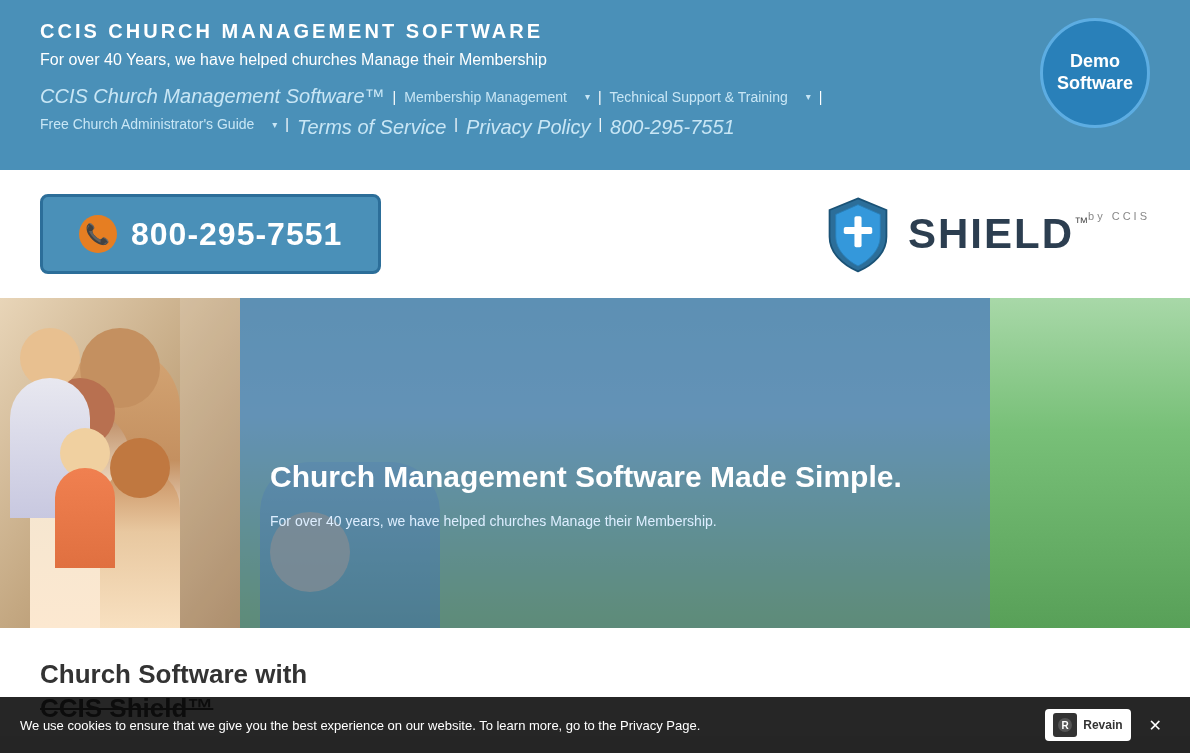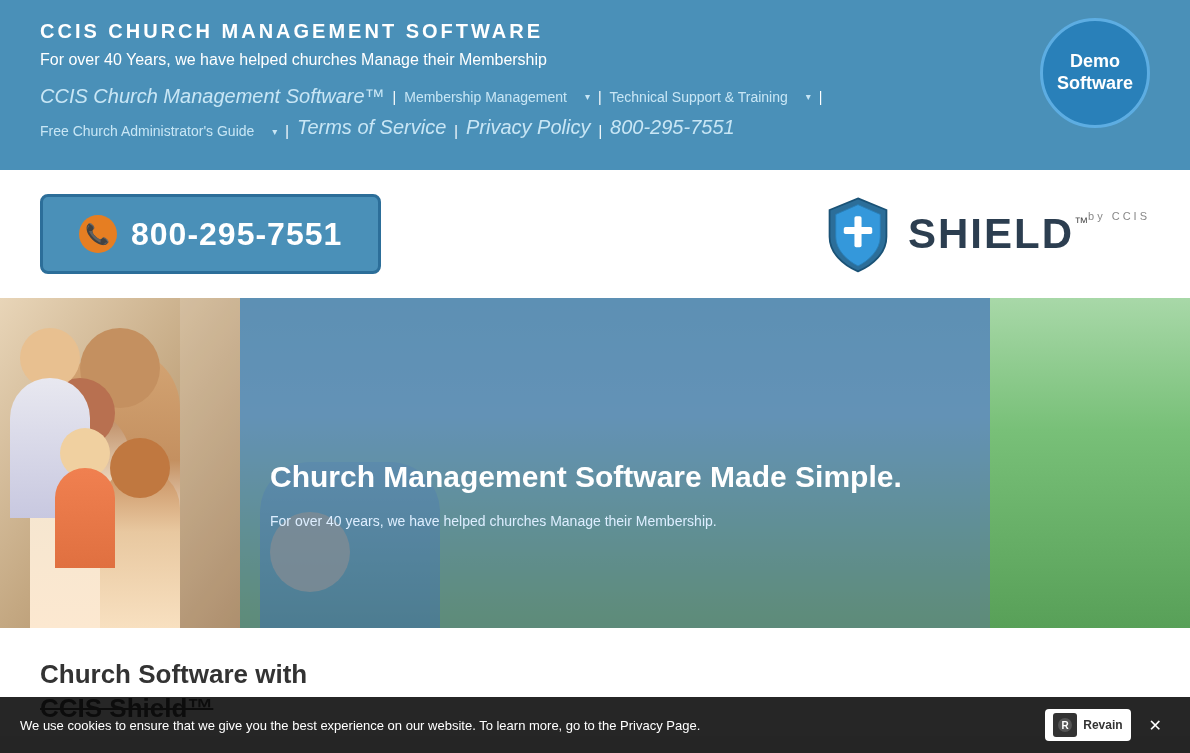--- a/index.html
+++ b/index.html
@@ -26,21 +26,21 @@
       margin-bottom: 16px;
     }
     .nav-row-1 {
       display: flex;
       align-items: center;
       gap: 8px;
       margin-bottom: 8px;
     }
     .nav-row-2 {
       display: flex;
-      align-items: flex-end;
+      align-items: flex-start;
       gap: 8px;
     }
     .nav-link {
       color: #c8e6f5;
       font-size: 20px;
       text-decoration: none;
       cursor: pointer;
       font-style: italic;
     }
     .nav-link.active { color: #c8e6f5; }

